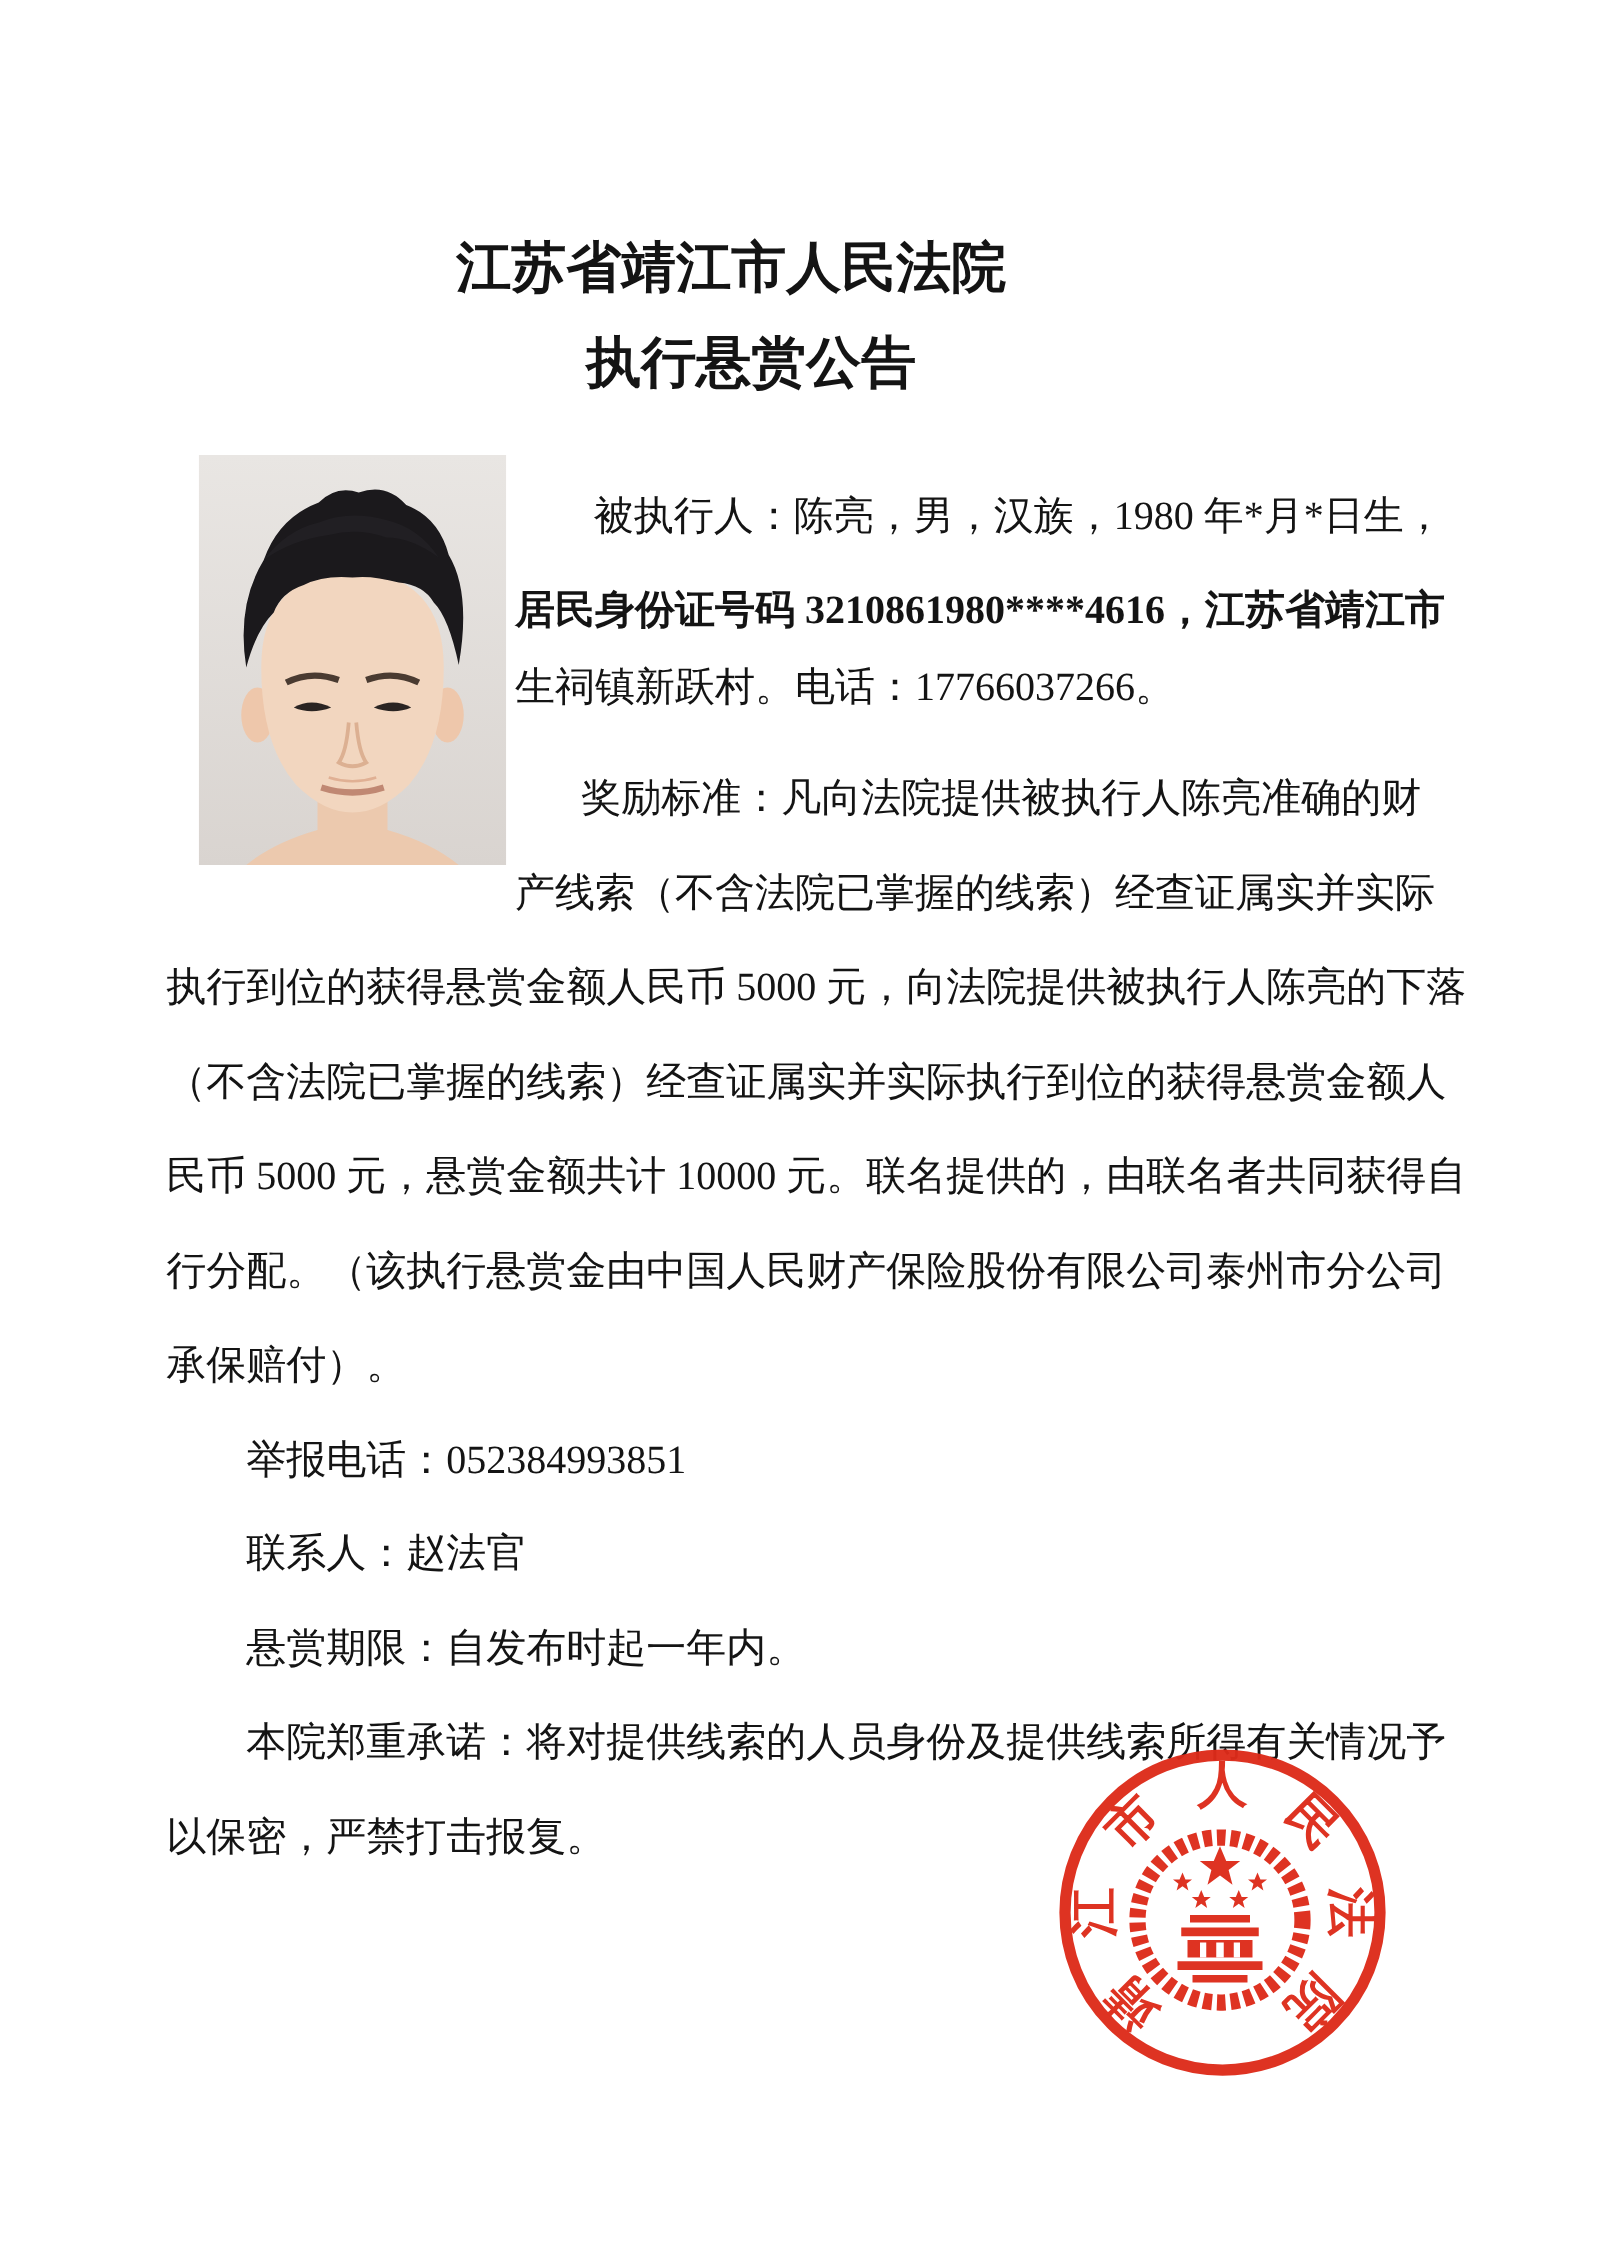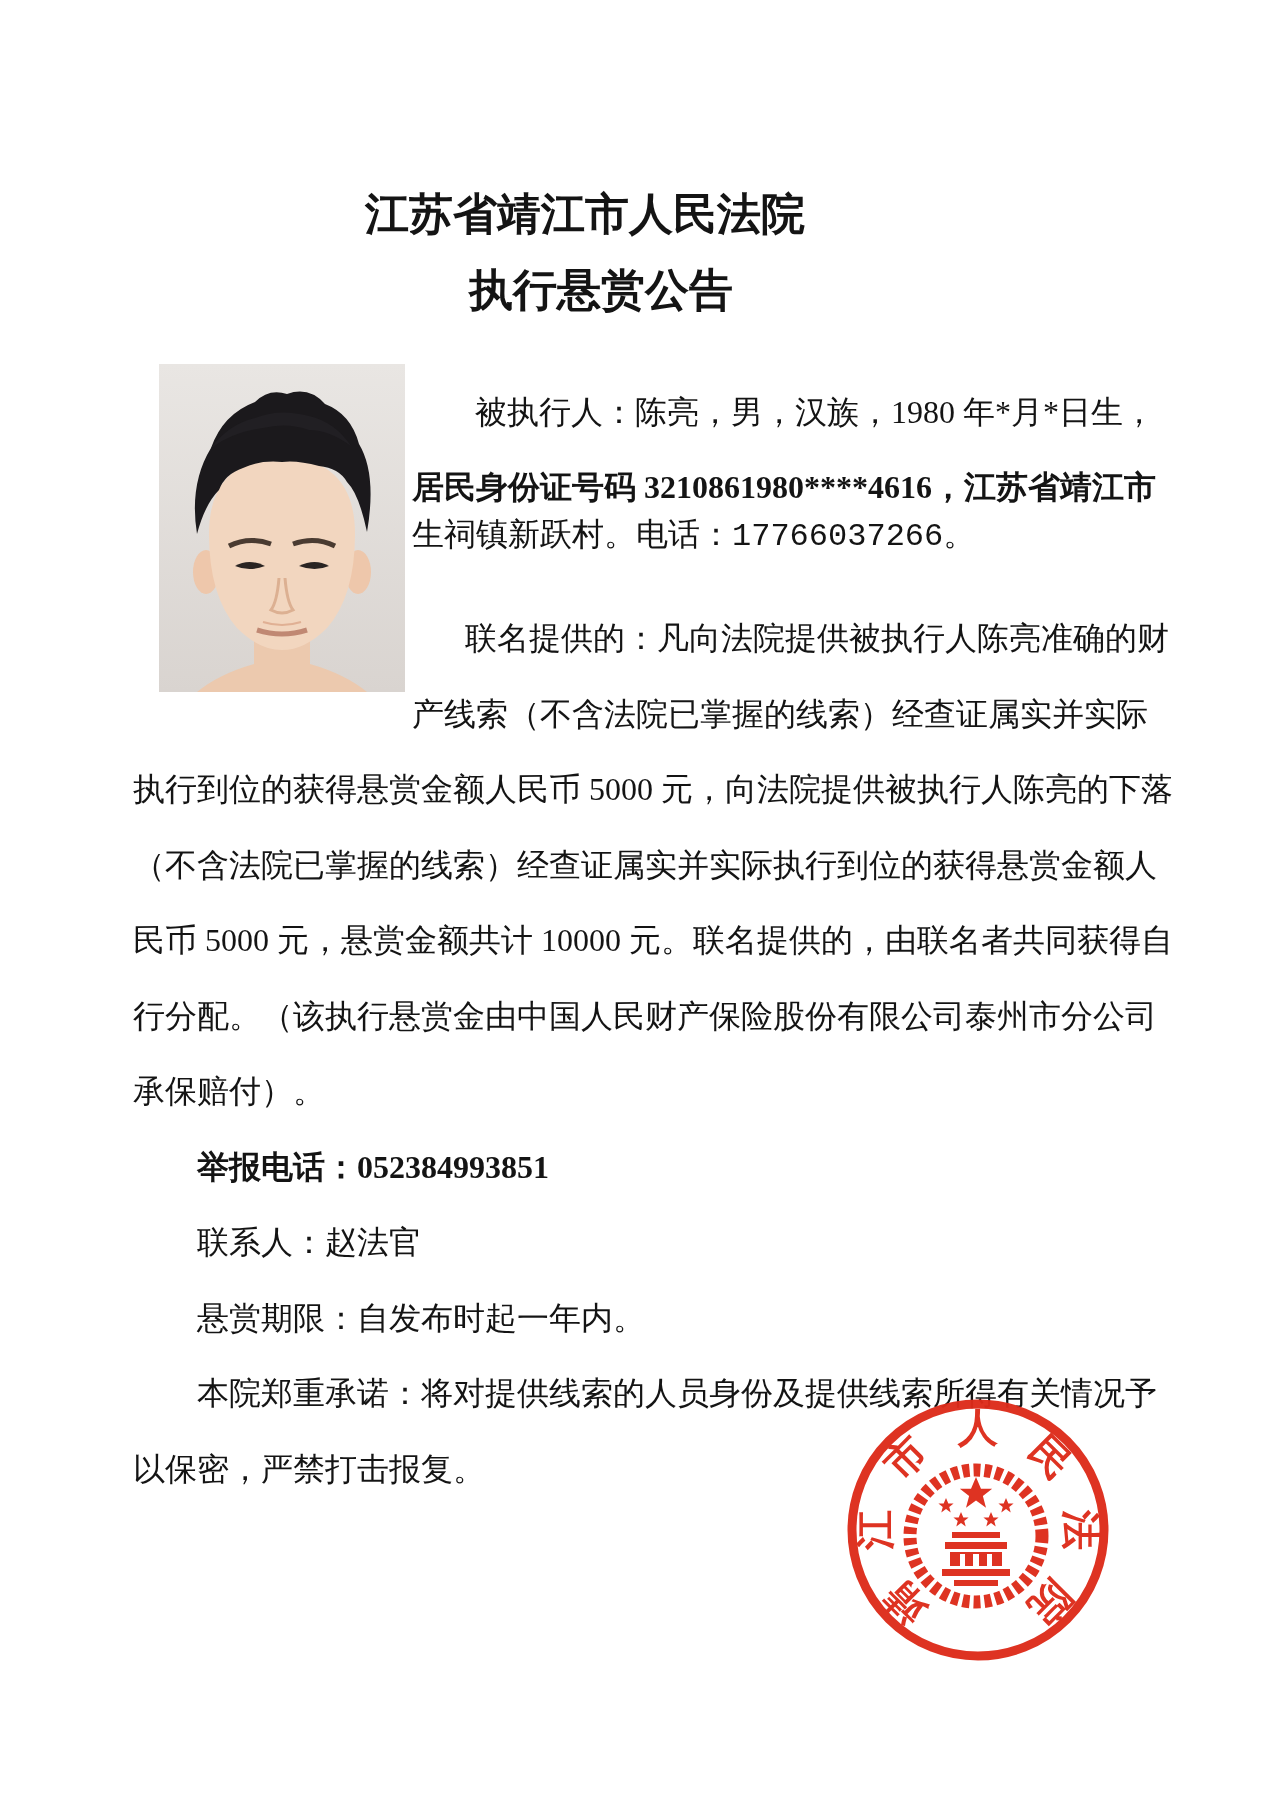--- a/index.html
+++ b/index.html
@@ -29,29 +29,29 @@
   #title2{top:263px;padding-left:16px;}
   .bl{
     position:absolute;
     font-size:32px;
     line-height:40px;
     white-space:nowrap;
     margin-top:34px;
   }
   #l1{left:475px;top:358px;}
   #l2{left:412px;top:433px;font-weight:bold;}
-  #l3{left:412px;top:483px;font-family:Liberation Mono, monospace;}
+  #l3{left:412px;top:495px;}
   #l4{left:465px;top:584px;}
   #l5{left:412px;top:660px;}
   #l6{left:133px;top:735px;}
   #l7{left:133px;top:811px;}
   #l8{left:133px;top:886px;text-align:right;}
   #l9{left:133px;top:962px;}
   #l10{left:133px;top:1037px;}
-  #l11{left:197px;top:1113px;font-weight:bold;}
+  #l11{left:197px;top:1113px;}
   #l12{left:197px;top:1188px;}
   #l13{left:197px;top:1264px;}
   #l14{left:197px;top:1339px;}
   #l15{left:133px;top:1415px;}
   .photo{
     position:absolute;
     left:159px;
     top:364px;
     width:246px;
     height:328px;
@@ -121,21 +121,21 @@
       <path d="M120,214 Q118,238 112,246 Q123,252 134,246 Q128,238 126,214" fill="none" stroke="#dcb092" stroke-width="3"></path>
 
       <path d="M98,266 Q123,274 148,266" stroke="#c08873" stroke-width="5" fill="none"></path>
       <path d="M104,258 Q123,264 142,258" stroke="#e0b094" stroke-width="2" fill="none"></path>
     </svg>
   </div>
 
   <div class="bl" id="l1">被执行人：陈亮，男，汉族，1980 年*月*日生，</div>
   <div class="bl" id="l2">居民身份证号码 3210861980****4616，江苏省靖江市</div>
   <div class="bl" id="l3">生祠镇新跃村。电话：17766037266。</div>
-  <div class="bl" id="l4">联名提供的：凡向法院提供被执行人陈亮准确的财</div>
+  <div class="bl" id="l4">奖励标准：凡向法院提供被执行人陈亮准确的财</div>
   <div class="bl" id="l5">产线索（不含法院已掌握的线索）经查证属实并实际</div>
   <div class="bl" id="l6">执行到位的获得悬赏金额人民币 5000 元，向法院提供被执行人陈亮的下落</div>
   <div class="bl" id="l7">（不含法院已掌握的线索）经查证属实并实际执行到位的获得悬赏金额人</div>
   <div class="bl" id="l8">民币 5000 元，悬赏金额共计 10000 元。联名提供的，由联名者共同获得自</div>
   <div class="bl" id="l9">行分配。（该执行悬赏金由中国人民财产保险股份有限公司泰州市分公司</div>
   <div class="bl" id="l10">承保赔付）。</div>
   <div class="bl" id="l11">举报电话：052384993851</div>
   <div class="bl" id="l12">联系人：赵法官</div>
   <div class="bl" id="l13">悬赏期限：自发布时起一年内。</div>
   <div class="bl" id="l14">本院郑重承诺：将对提供线索的人员身份及提供线索所得有关情况予</div>

